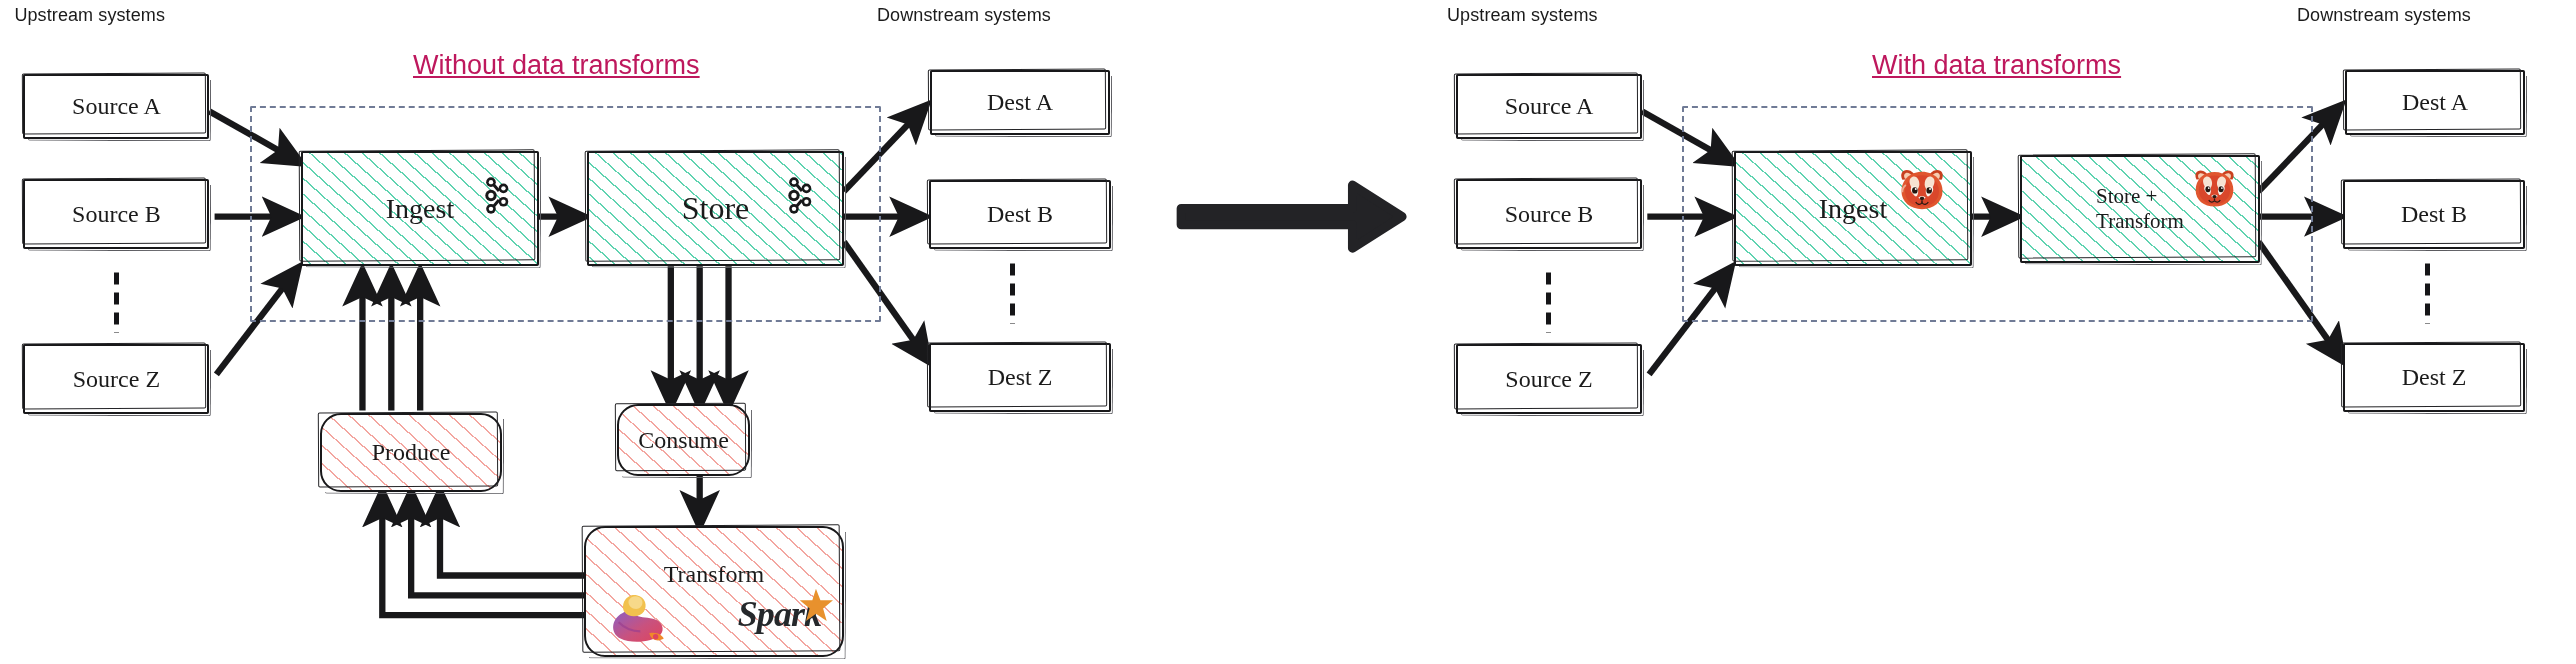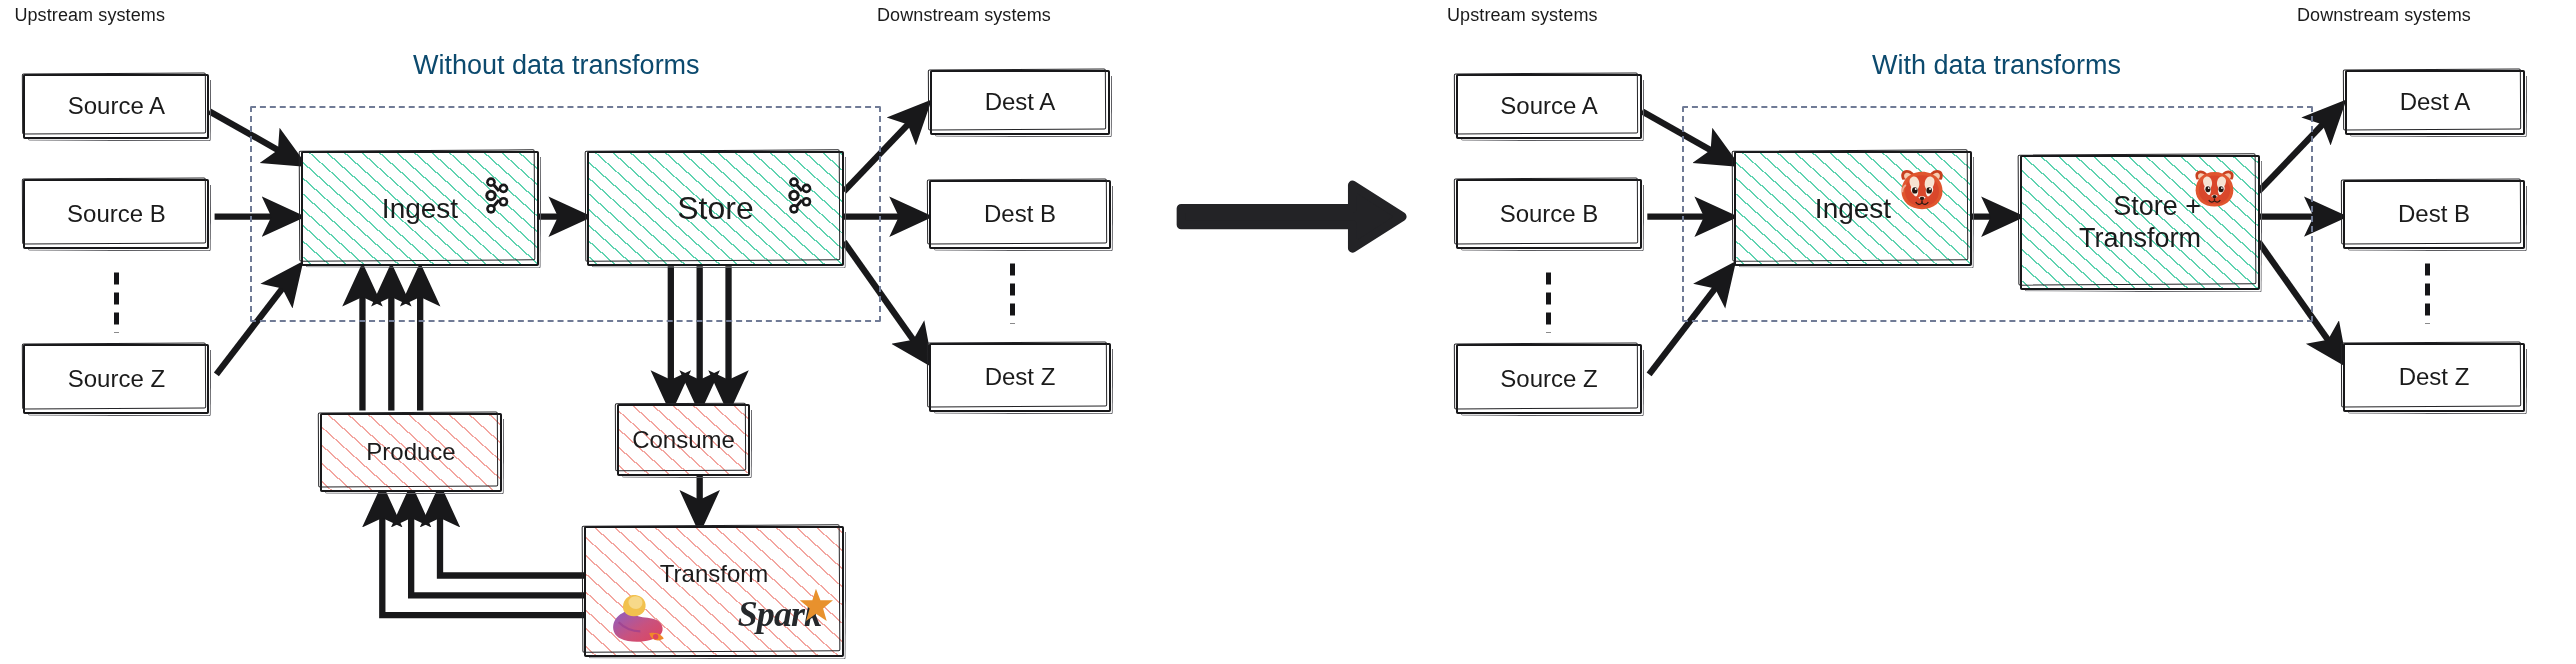--- a/index.html
+++ b/index.html
@@ -19,23 +19,24 @@
 
   
   .heading {
     font-size: 18px;
     color: #1b1b1b;
     white-space: nowrap;
     letter-spacing: 0.1px;
   }
   .panel-title {
     font-size: 27px;
-    color: #0c4a6e;
+    color: #be185d;
     white-space: nowrap;
     text-align: center;
+    text-decoration: underline;
   }
 
   
   .hbox {
     position: absolute;
     border: 2.7px solid #18181a;
     background: #ffffff;
     display: flex;
     align-items: center;
     justify-content: center;
@@ -56,39 +57,40 @@
   .hbox::after {
     content: "";
     position: absolute;
     left: 2.7px; right: -3.6px; top: 2.7px; bottom: -3.6px;
     border-right: 1.8px solid #5b5b60;
     border-bottom: 1.8px solid #5b5b60;
     border-radius: 1.8px;
     transform: rotate(0.22deg);
     pointer-events: none;
   }
-  .hbox > .lbl { position: relative; z-index: 3; line-height: 1.18; text-align: right; }
+  .hbox > .lbl { position: relative; z-index: 3; line-height: 1.18; text-align: left; font-family: Liberation Serif, serif; }
 
   
   .fill-teal {
     background-color: #ffffff;
     background-image: repeating-linear-gradient(
       42deg,
       rgba(0,0,0,0) 0px, rgba(0,0,0,0) 4.5px,
       #5fd3b0 4.5px, #5fd3b0 5.9px,
       rgba(0,0,0,0) 5.9px, rgba(0,0,0,0) 11.7px);
   }
   
   .fill-pink {
     background-color: #ffffff;
     background-image: repeating-linear-gradient(
       42deg,
       rgba(0,0,0,0) 0px, rgba(0,0,0,0) 5.4px,
       #f3a6a0 5.4px, #f3a6a0 6.8px,
       rgba(0,0,0,0) 6.8px, rgba(0,0,0,0) 13.5px);
+    border-radius: 21px;
   }
 
   
   .dashgroup {
     position: absolute;
     border: 2.7px dashed #707b96;
     border-radius: 1.8px;
   }
 
   
@@ -359,21 +361,21 @@
         <path d="M24,34 C26,32 30,32 32,34 C30,37 26,37 24,34 Z" fill="#fdf7f1"></path>
         <path d="M28,33 C30,33 31,34.4 30.4,35.6 C29.6,37 26.4,37 25.6,35.6 C25,34.4 26,33 28,33 Z" fill="#2a1a12"></path>
         <path d="M28,37 L28,40" stroke="#2a1a12" stroke-width="1.6" fill="none"></path>
         <path d="M28,40 C25,43 22,41 21,39" stroke="#2a1a12" stroke-width="1.4" fill="none"></path>
         <path d="M28,40 C31,43 34,41 35,39" stroke="#2a1a12" stroke-width="1.4" fill="none"></path>
         <path d="M10,20 C7,22 6,25 6,28" stroke="#f7e3d2" stroke-width="2" fill="none" opacity="0.6"></path>
       </svg>
     </span>
   </div>
 
-  <div class="hbox fill-teal" style="left:2020px; top:155px; width:240px; height:135px; font-size:27px;">
+  <div class="hbox fill-teal" style="left:2020px; top:155px; width:240px; height:108px; font-size:21px;">
     <span class="lbl">
       <span>Store +</span><br>
       <span>Transform</span>
     </span>
     <span class="icon-slot" style="right:20px; top:10.8px;">
       <svg width="47" height="41" viewBox="0 0 56 50">
         <path d="M6,14 C2,6 8,1 15,4 C19,6 21,10 22,13 Z" fill="#c9401f"></path>
         <path d="M50,14 C54,6 48,1 41,4 C37,6 35,10 34,13 Z" fill="#c9401f"></path>
         <path d="M9,13 C6,8 10,5 14,7 C17,8.5 18.5,11 19,13 Z" fill="#f6cdb1"></path>
         <path d="M47,13 C50,8 46,5 42,7 C39,8.5 37.5,11 37,13 Z" fill="#f6cdb1"></path>

